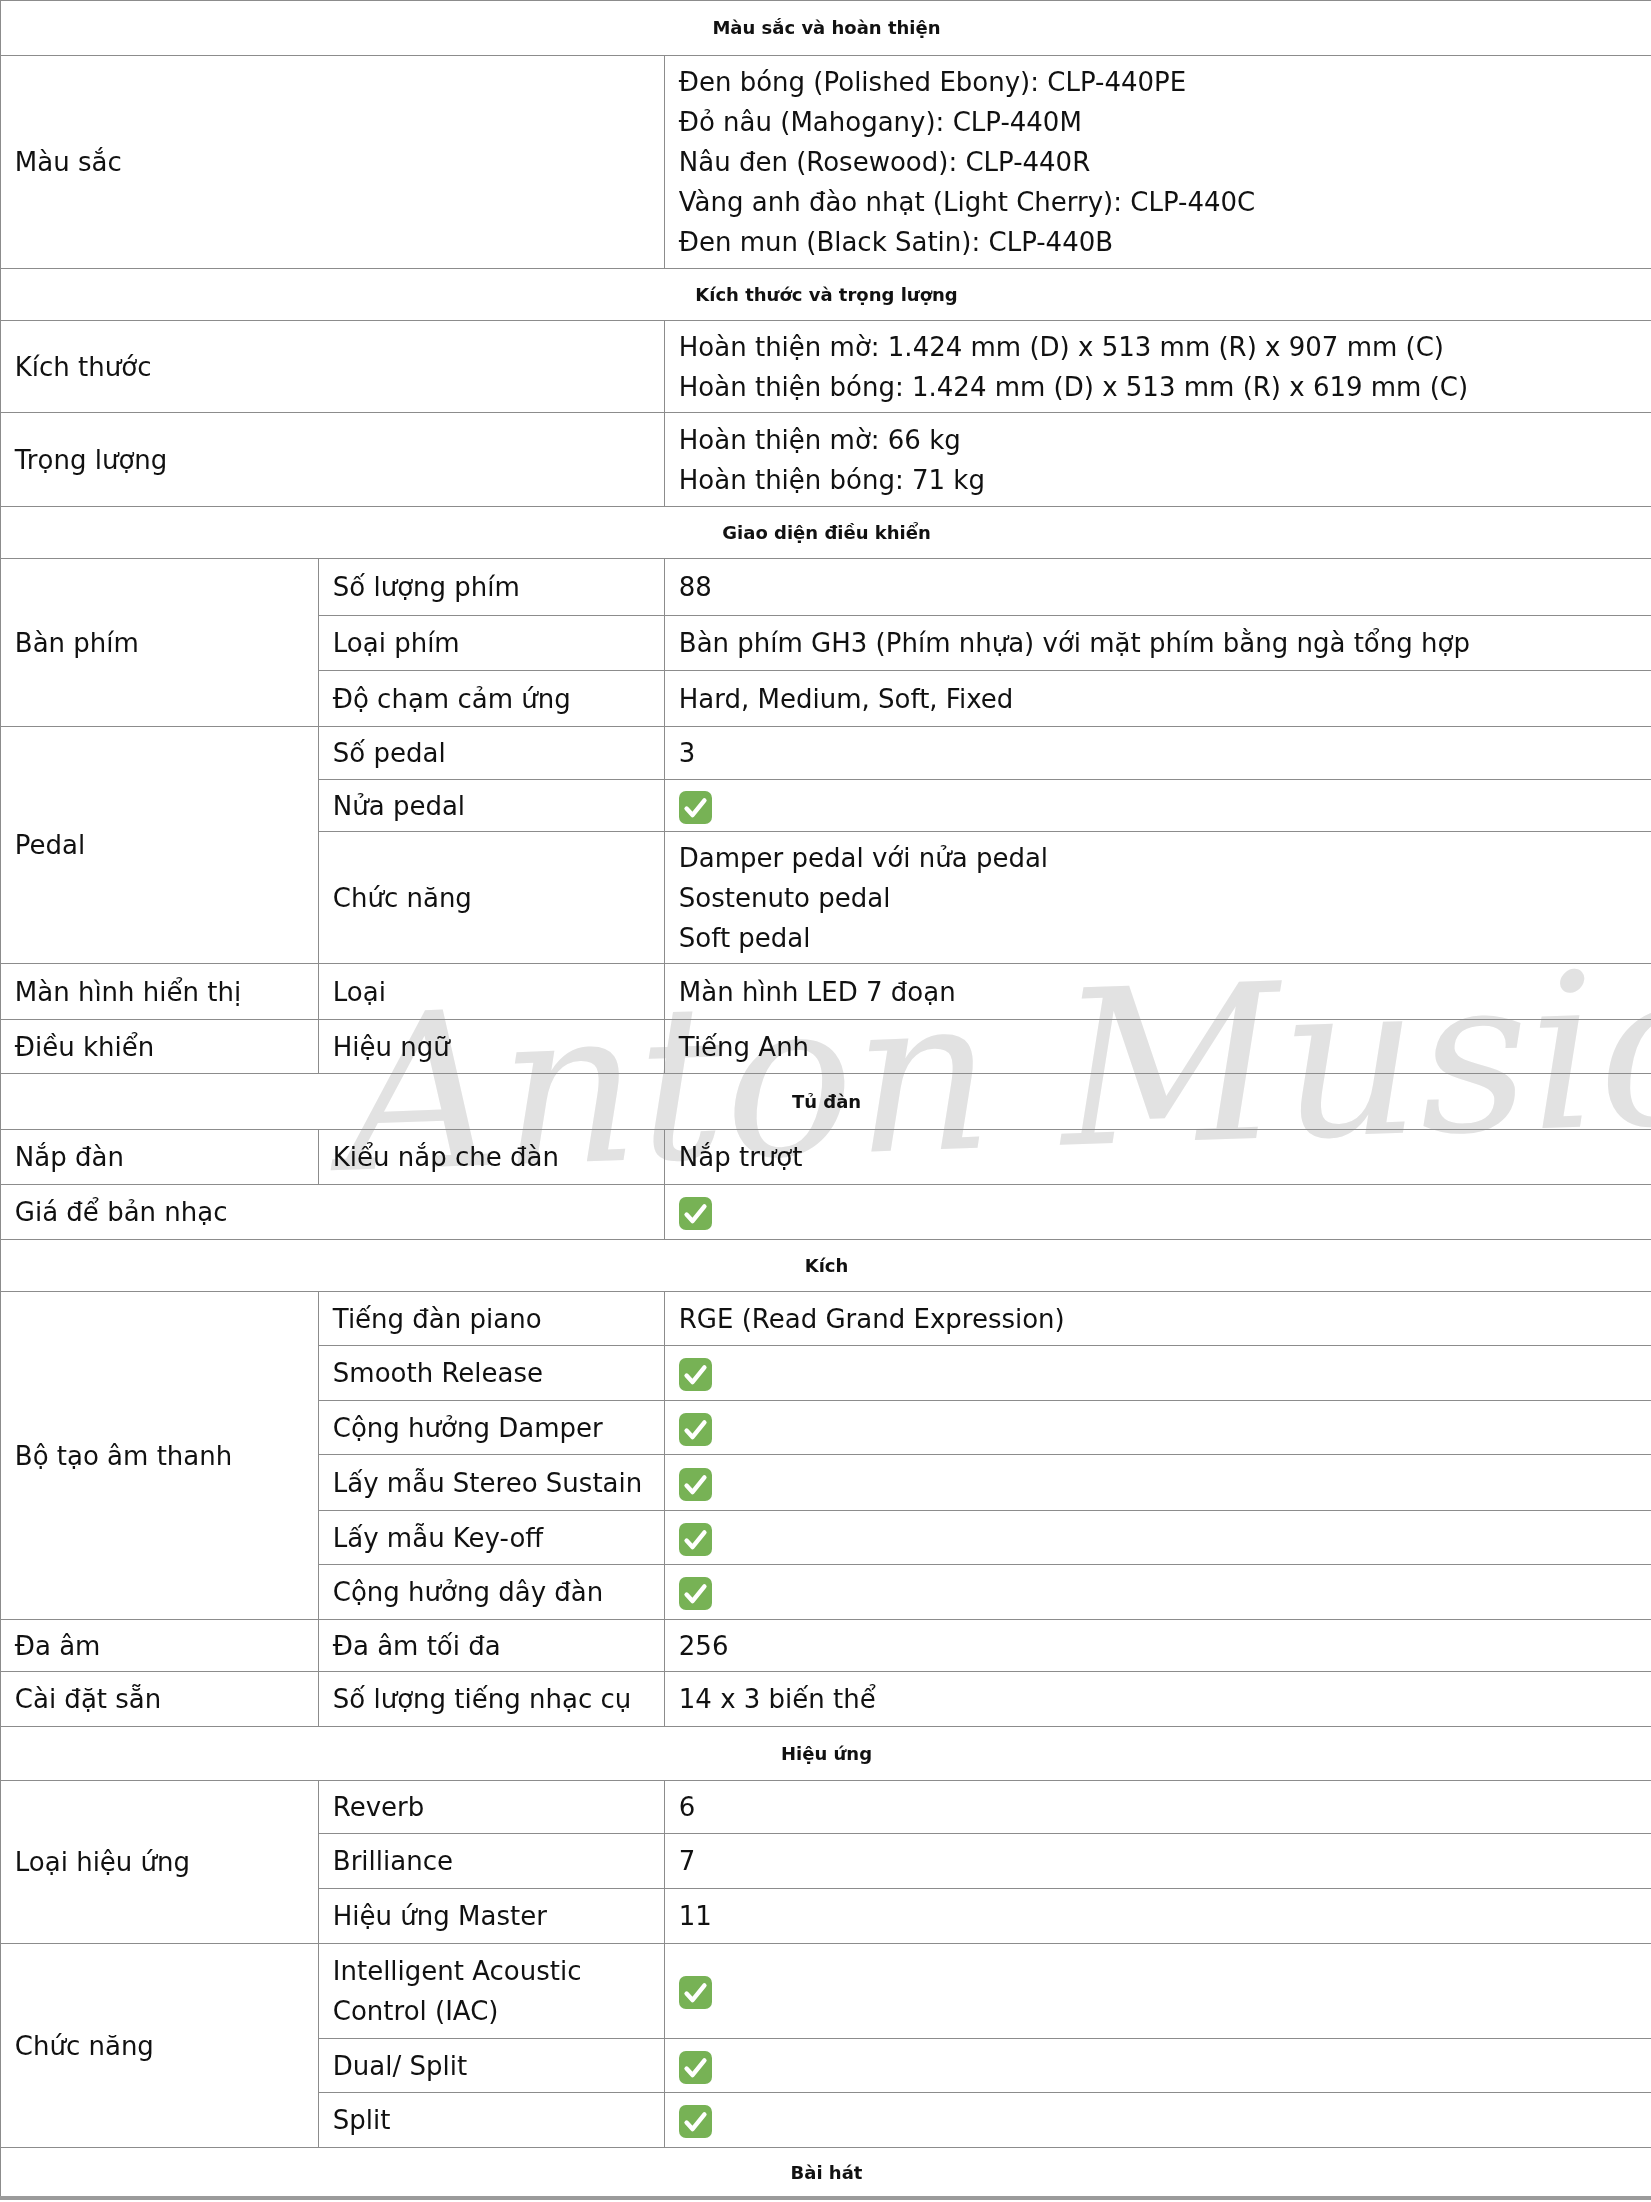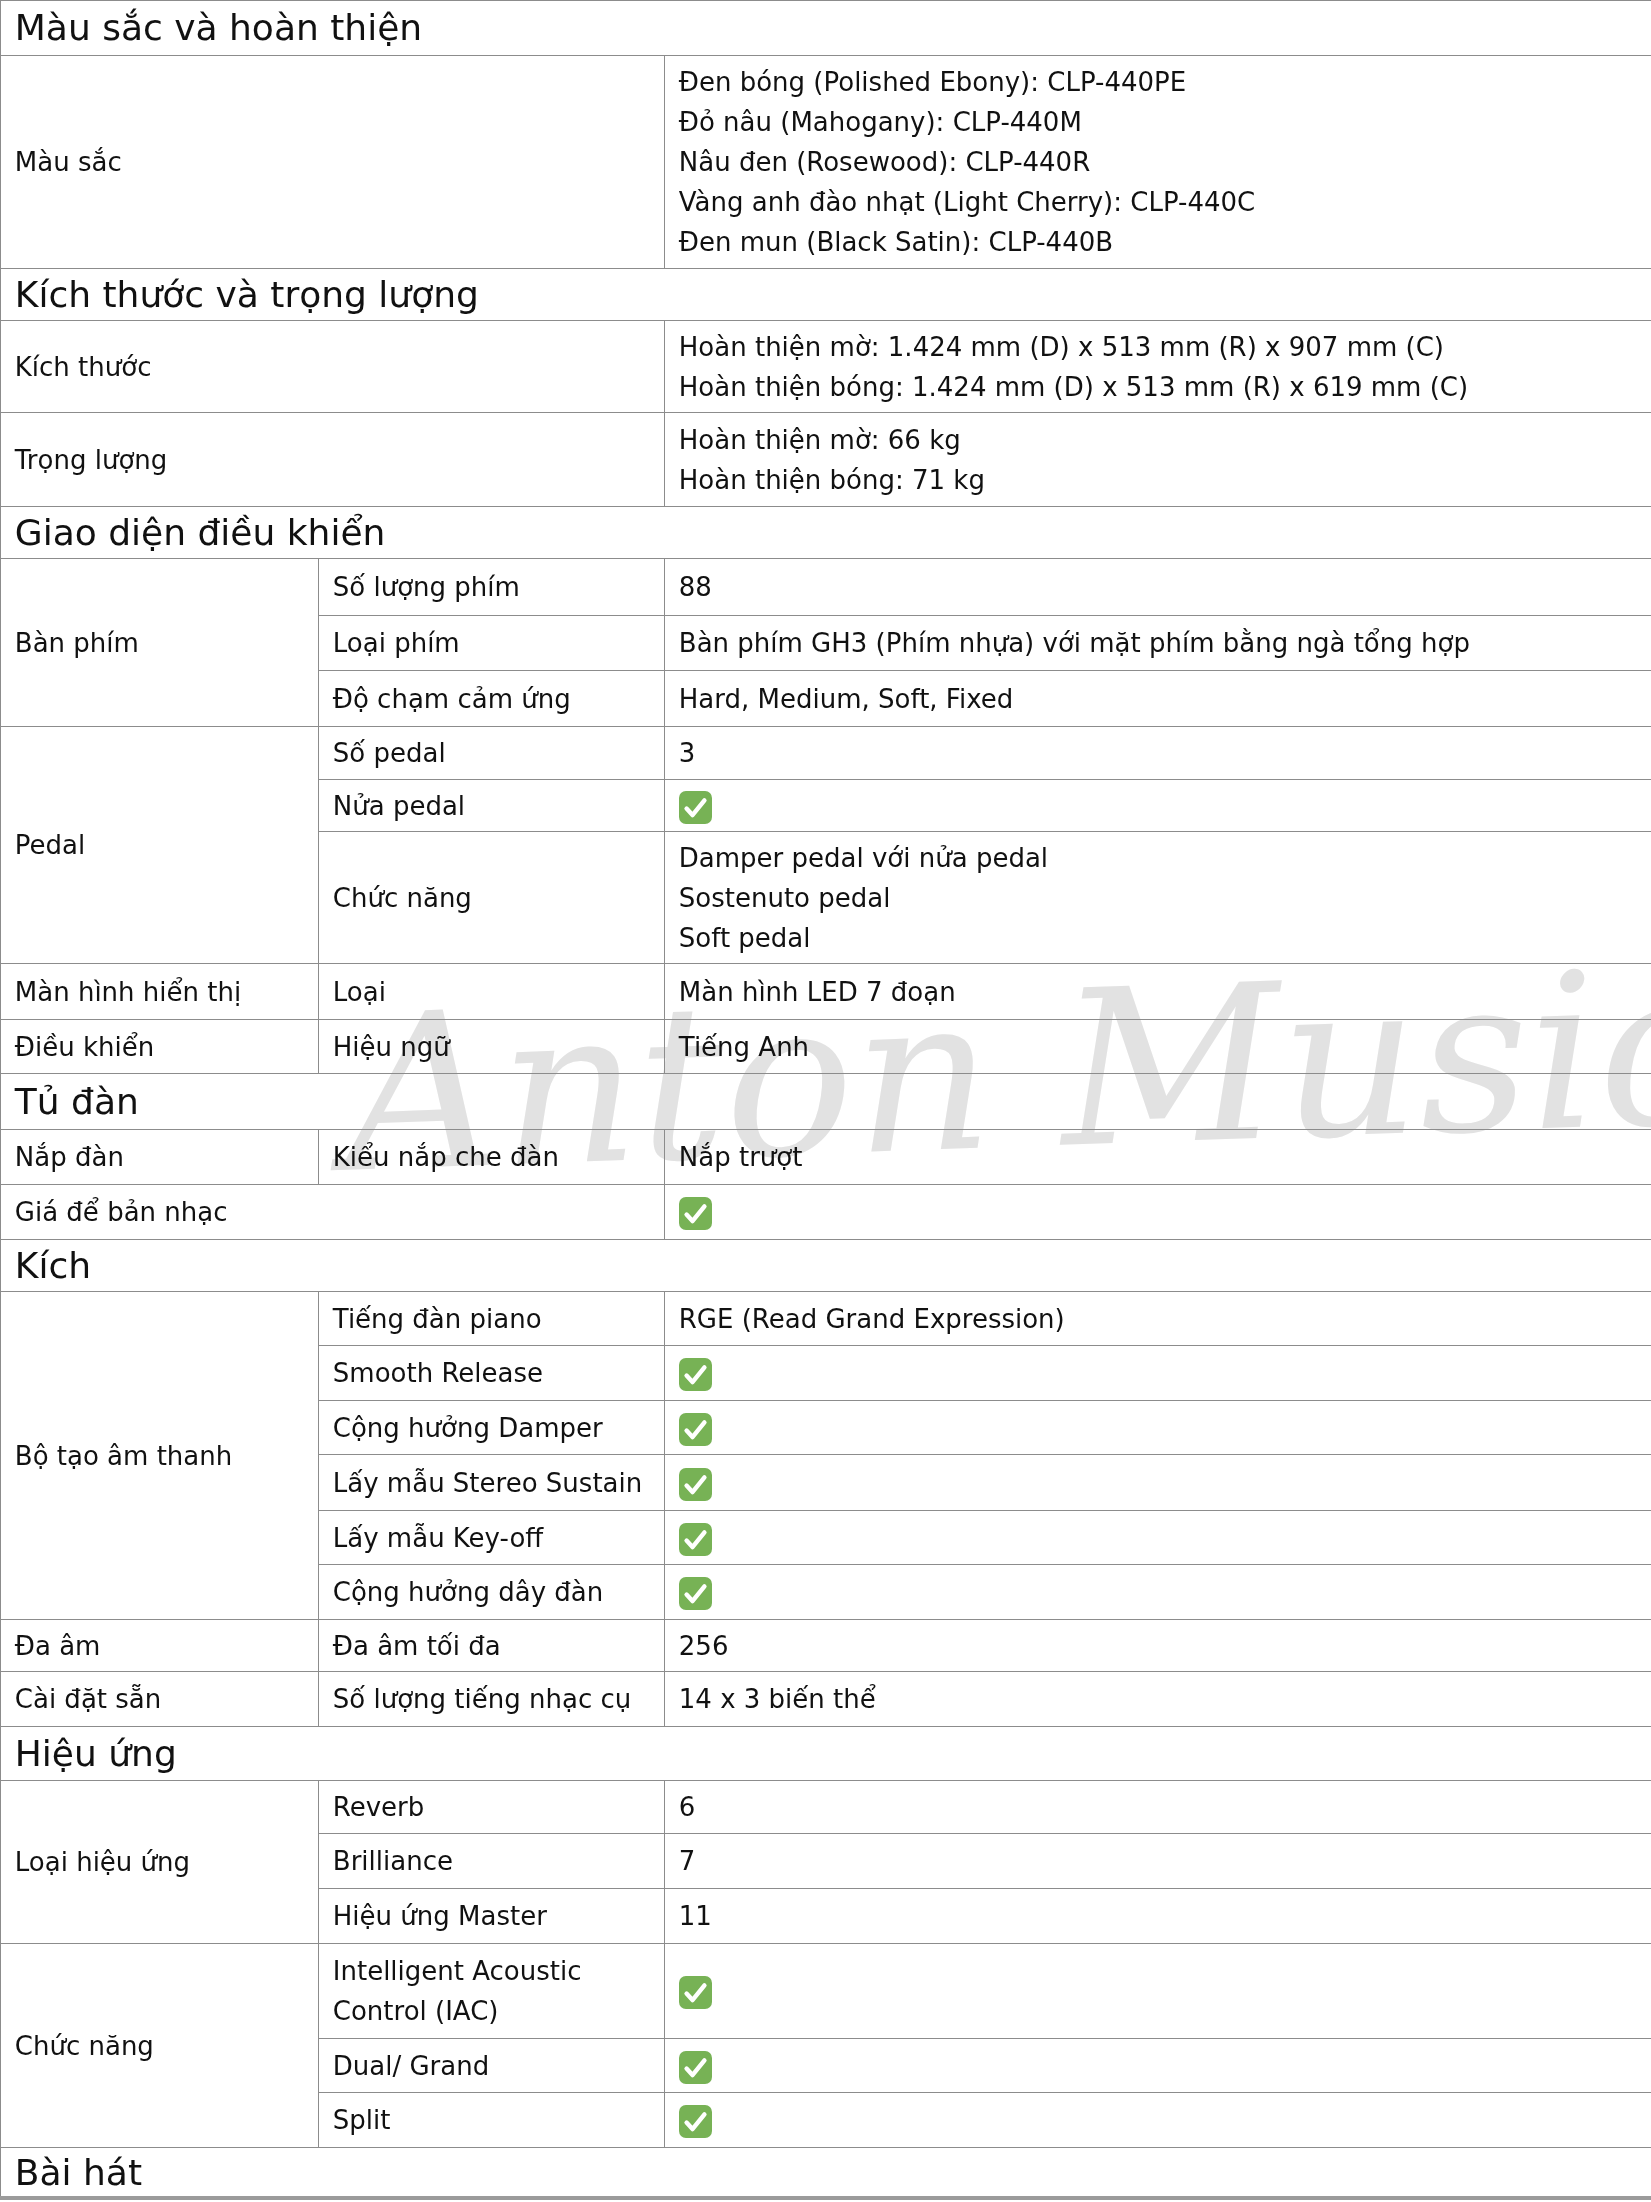--- a/index.html
+++ b/index.html
@@ -44,22 +44,23 @@
   td {
     border: 1.7px solid #8c8c8c;
     vertical-align: middle;
     padding: 5.2px 13.8px;
     font-size: 26px;
     line-height: 40px;
     background: transparent;
     overflow: hidden;
   }
   tr.section td {
-    font-weight: normal;
-    font-size: 36px;
+    font-weight: bold;
+    font-size: 18px;
+    text-align: center;
   }
   tr.section.last td {
     border-bottom: none;
     margin-left: 7px;
   }
   .chk {
     display: inline-block;
     width: 33px;
     height: 33px;
     background: #77b255;
@@ -276,21 +277,21 @@
   <tr style="height:95px">
     <td rowspan="3">Chức năng</td>
     <td>Intelligent Acoustic Control (IAC)</td>
     <td>
       <span class="chk"><svg viewBox="0 0 24 24">
               <path d="M5.5 12.8l4.3 4.7L18.5 6.8" fill="none" stroke="#ffffff" stroke-width="3.2" stroke-linecap="round" stroke-linejoin="round"></path>
             </svg></span>
     </td>
   </tr>
   <tr style="height:54px">
-    <td>Dual/ Grand</td>
+    <td>Dual/ Split</td>
     <td>
       <span class="chk"><svg viewBox="0 0 24 24">
               <path d="M5.5 12.8l4.3 4.7L18.5 6.8" fill="none" stroke="#ffffff" stroke-width="3.2" stroke-linecap="round" stroke-linejoin="round"></path>
             </svg></span>
     </td>
   </tr>
   <tr style="height:55px">
     <td>Split</td>
     <td>
       <span class="chk"><svg viewBox="0 0 24 24">

